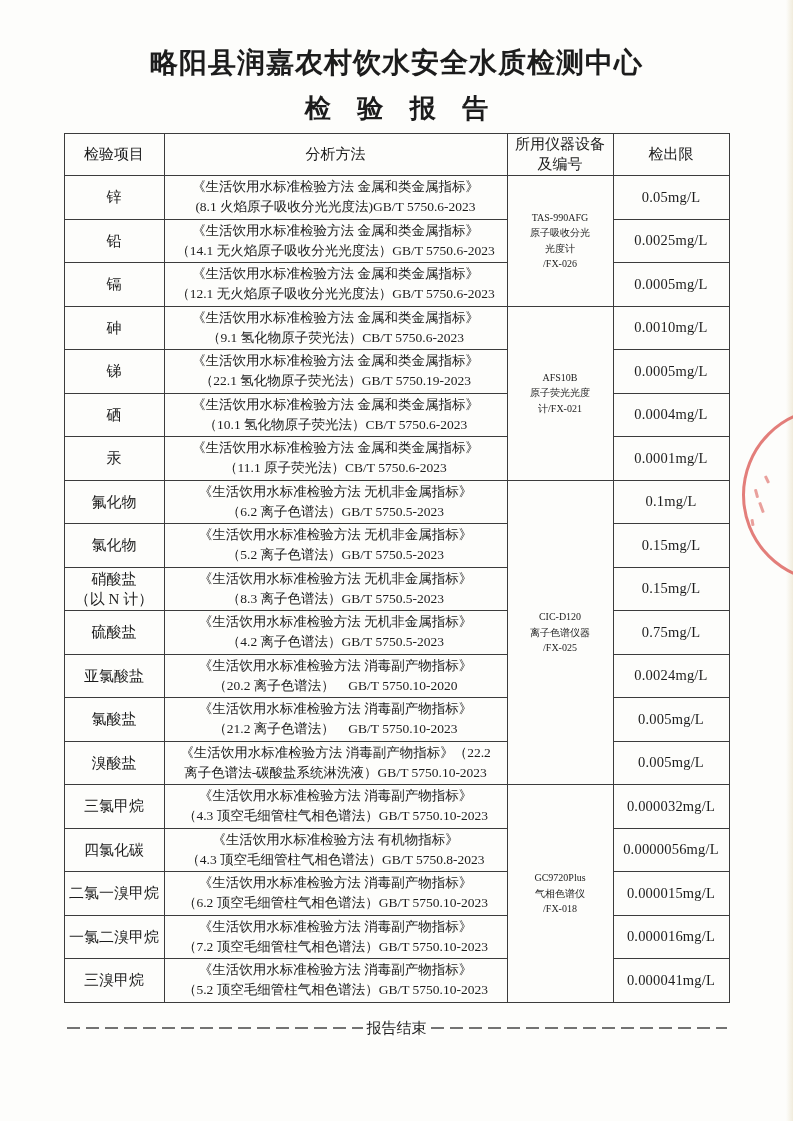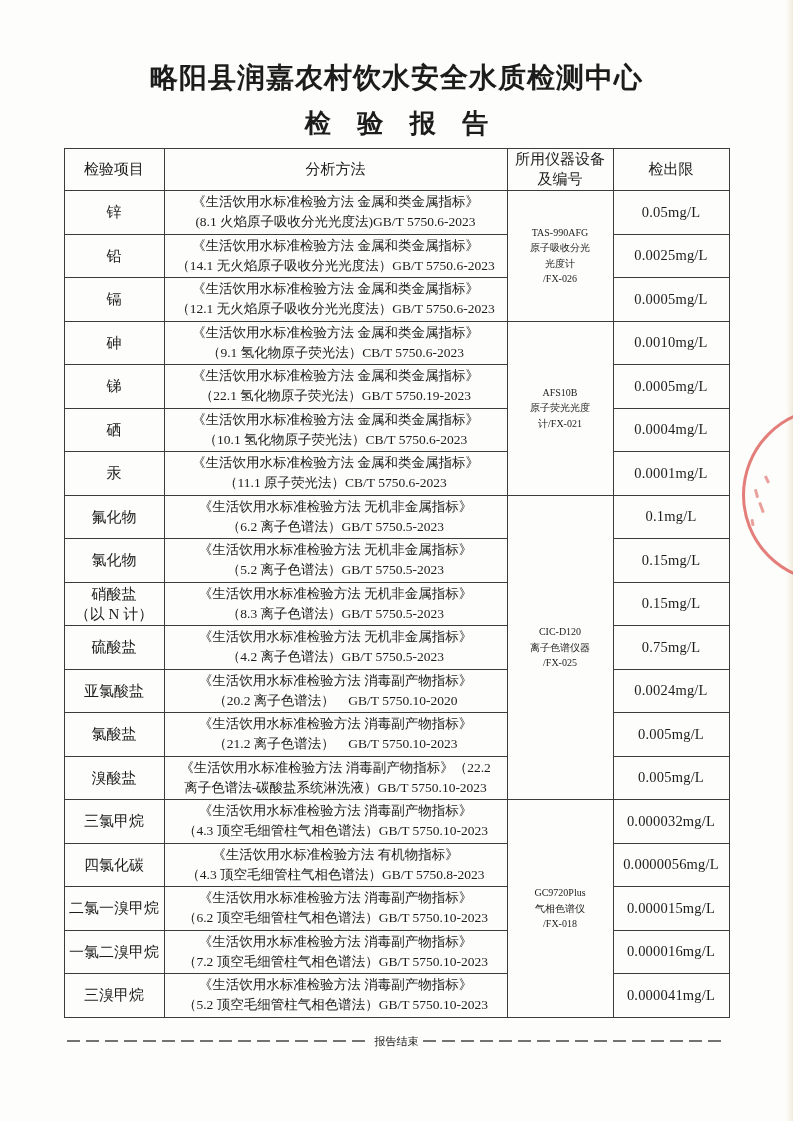--- a/index.html
+++ b/index.html
@@ -17,21 +17,21 @@
     color: #1c1c1c;
   }
   .page-edge-right {
     position: absolute;
     top: 0; right: 0;
     width: 7px; height: 100%;
     background: linear-gradient(90deg, rgba(240,234,214,0), #f1ecdc);
   }
   .doc-title {
     margin: 0;
-    padding-top: 59px;
+    padding-top: 44px;
     text-align: center;
     font-size: 28px;
     font-weight: bold;
     letter-spacing: 1px;
   }
   .doc-subtitle {
     margin: 0;
     padding-top: 9px;
     text-align: center;
     font-size: 26px;
@@ -81,21 +81,21 @@
     margin: 16px auto 0 auto;
   }
   .end-dash {
     flex: 1;
     height: 2px;
     background: repeating-linear-gradient(90deg, #5a5a5a 0 13px, transparent 13px 19px);
     opacity: 0.85;
   }
   .end-text {
     padding: 0 4px;
-    font-size: 11px;
+    font-size: 15px;
     white-space: nowrap;
   }
   .stamp-arc {
     position: absolute;
     top: 407px;
     left: 742px;
     width: 176px;
     height: 176px;
     border-radius: 50%;
     border: 3px solid rgba(217, 83, 79, 0.75);

